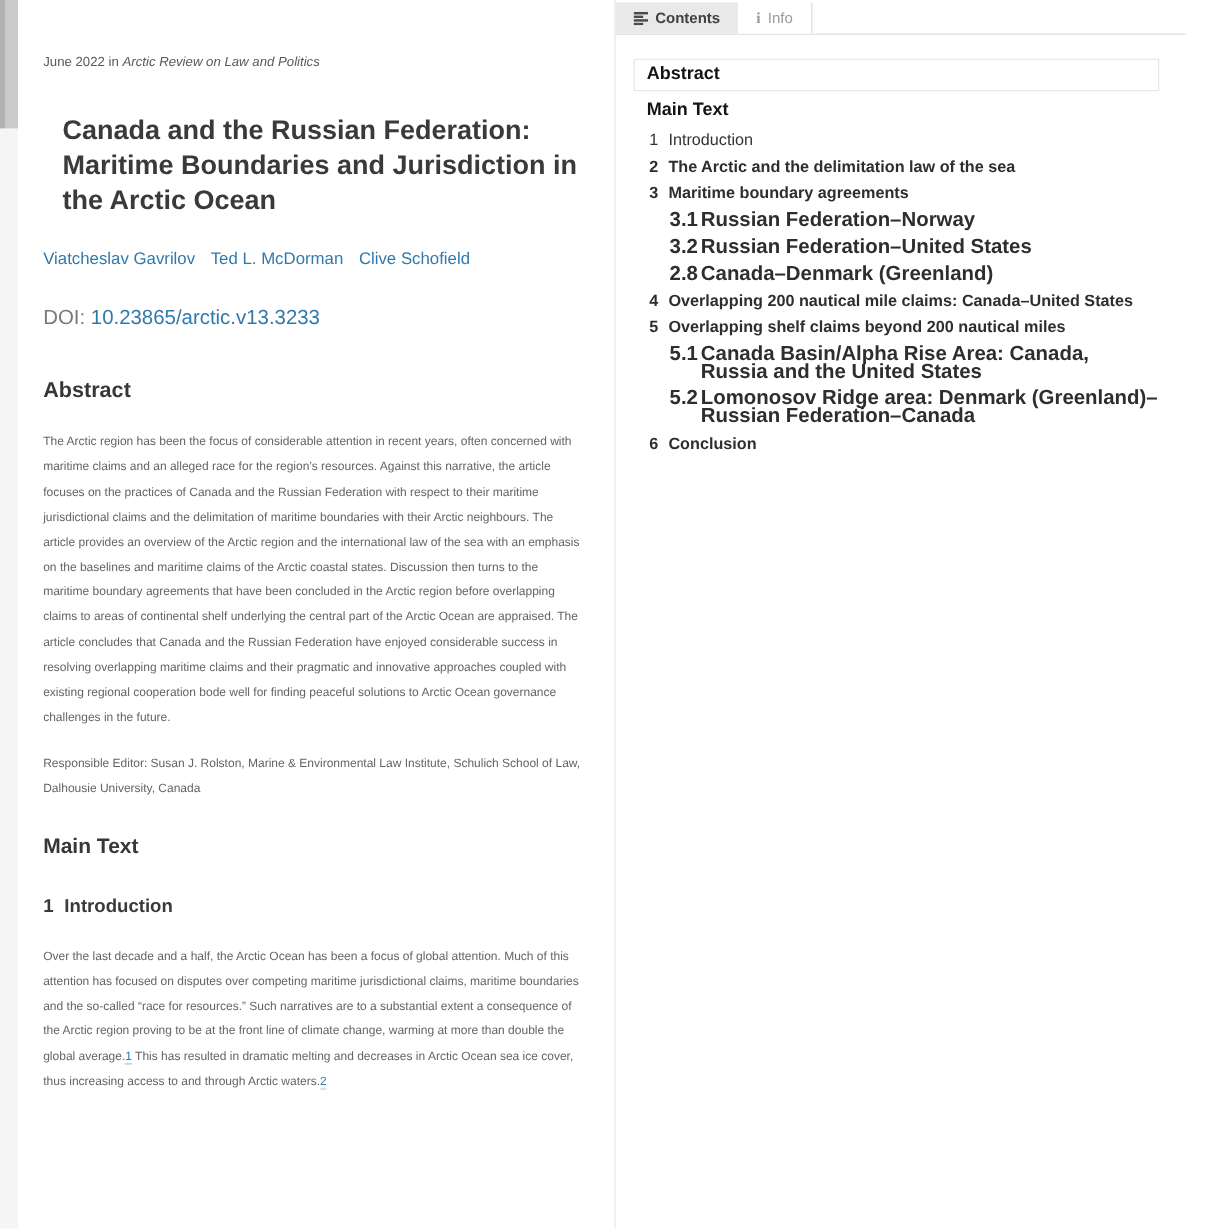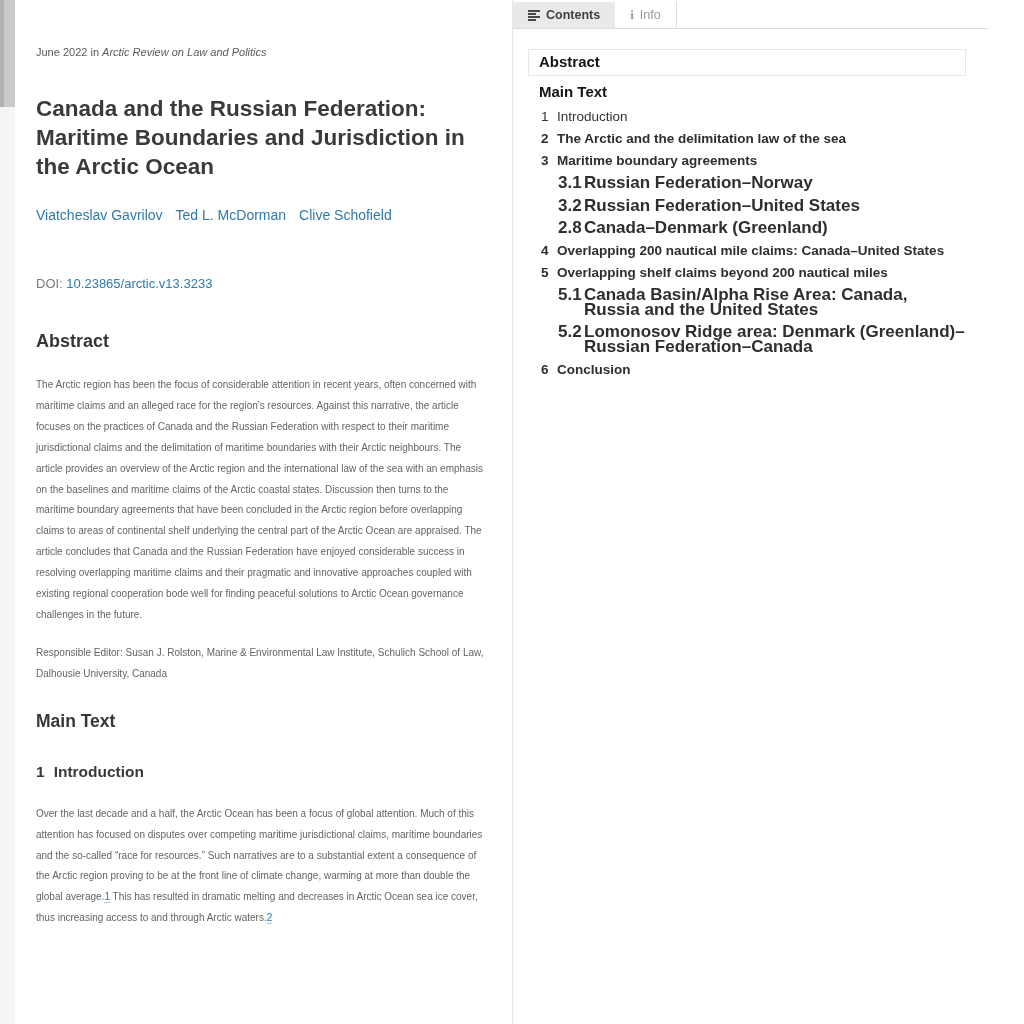--- a/index.html
+++ b/index.html
@@ -27,27 +27,27 @@
     position: absolute; left: 15px; top: 0; width: 497px; height: 1024px;
     background: #fff; overflow: hidden;
   }
   .left-content { padding: 46px 26px 0 21px; }
 
   .pub-line { font-size: 11px; color: #595959; }
   .pub-line .journal { font-style: italic; }
 
   .article-title {
     margin-top: 36px;
-    font-size: 22.5px; line-height: 29px; font-weight: bold; color: #3a3a3a;
+    font-size: 22.5px; line-height: 29px; font-weight: bold; color: #3a3a3a; margin-left: 16px;
   }
 
   .authors { margin-top: 26px; font-size: 14px; }
   .author-link { color: #3079ab; text-decoration: none; margin-right: 13px; cursor: pointer; }
 
-  .doi-line { margin-top: 53px; font-size: 13px; color: #7a7a7a; }
+  .doi-line { margin-top: 32px; font-size: 17px; color: #7a7a7a; }
   .doi-link { color: #3079ab; text-decoration: none; cursor: pointer; }
 
   h2.section-heading {
     margin-top: 40px; font-size: 18px; color: #373737; font-weight: bold;
   }
   h2.main-text-heading { margin-top: 26px; font-size: 17.5px; }
 
   .body-par {
     margin-top: 23px; font-size: 10px; line-height: 20.9px; color: #646464;
     text-align: left;

